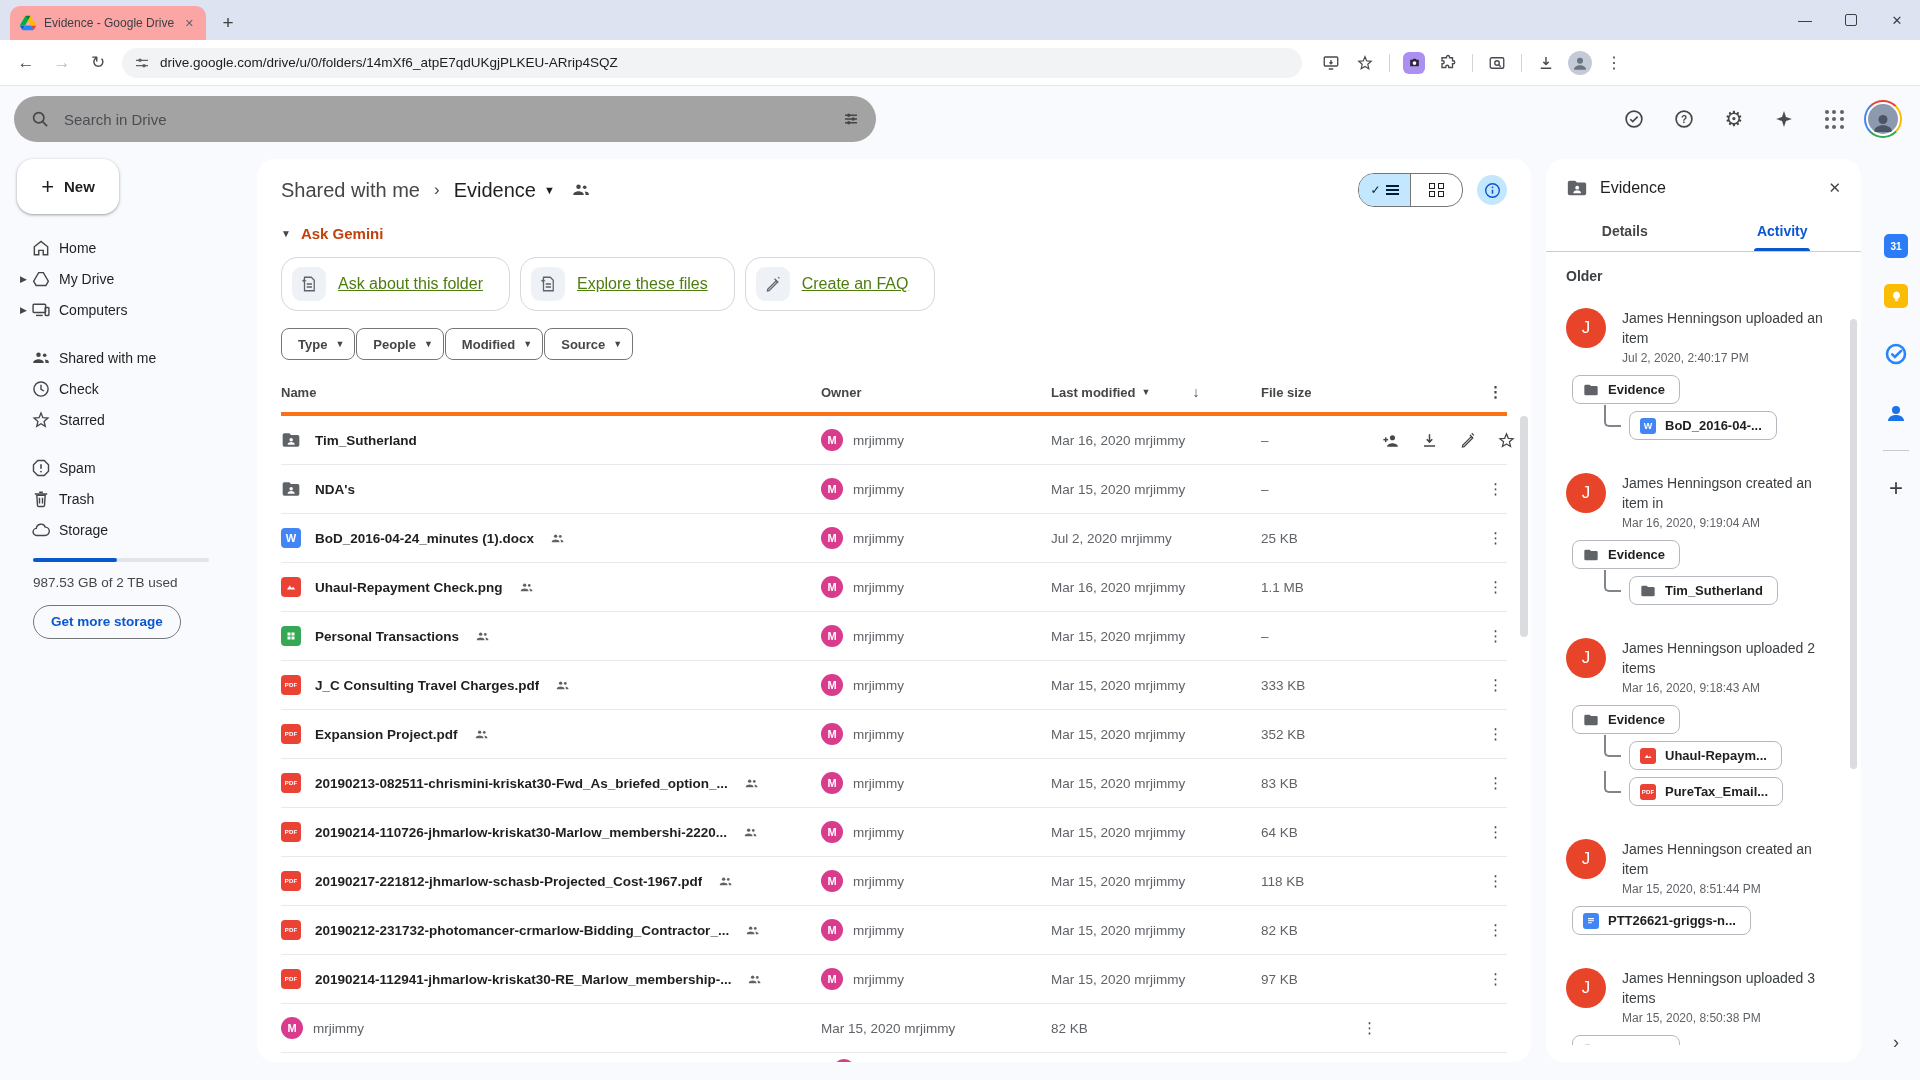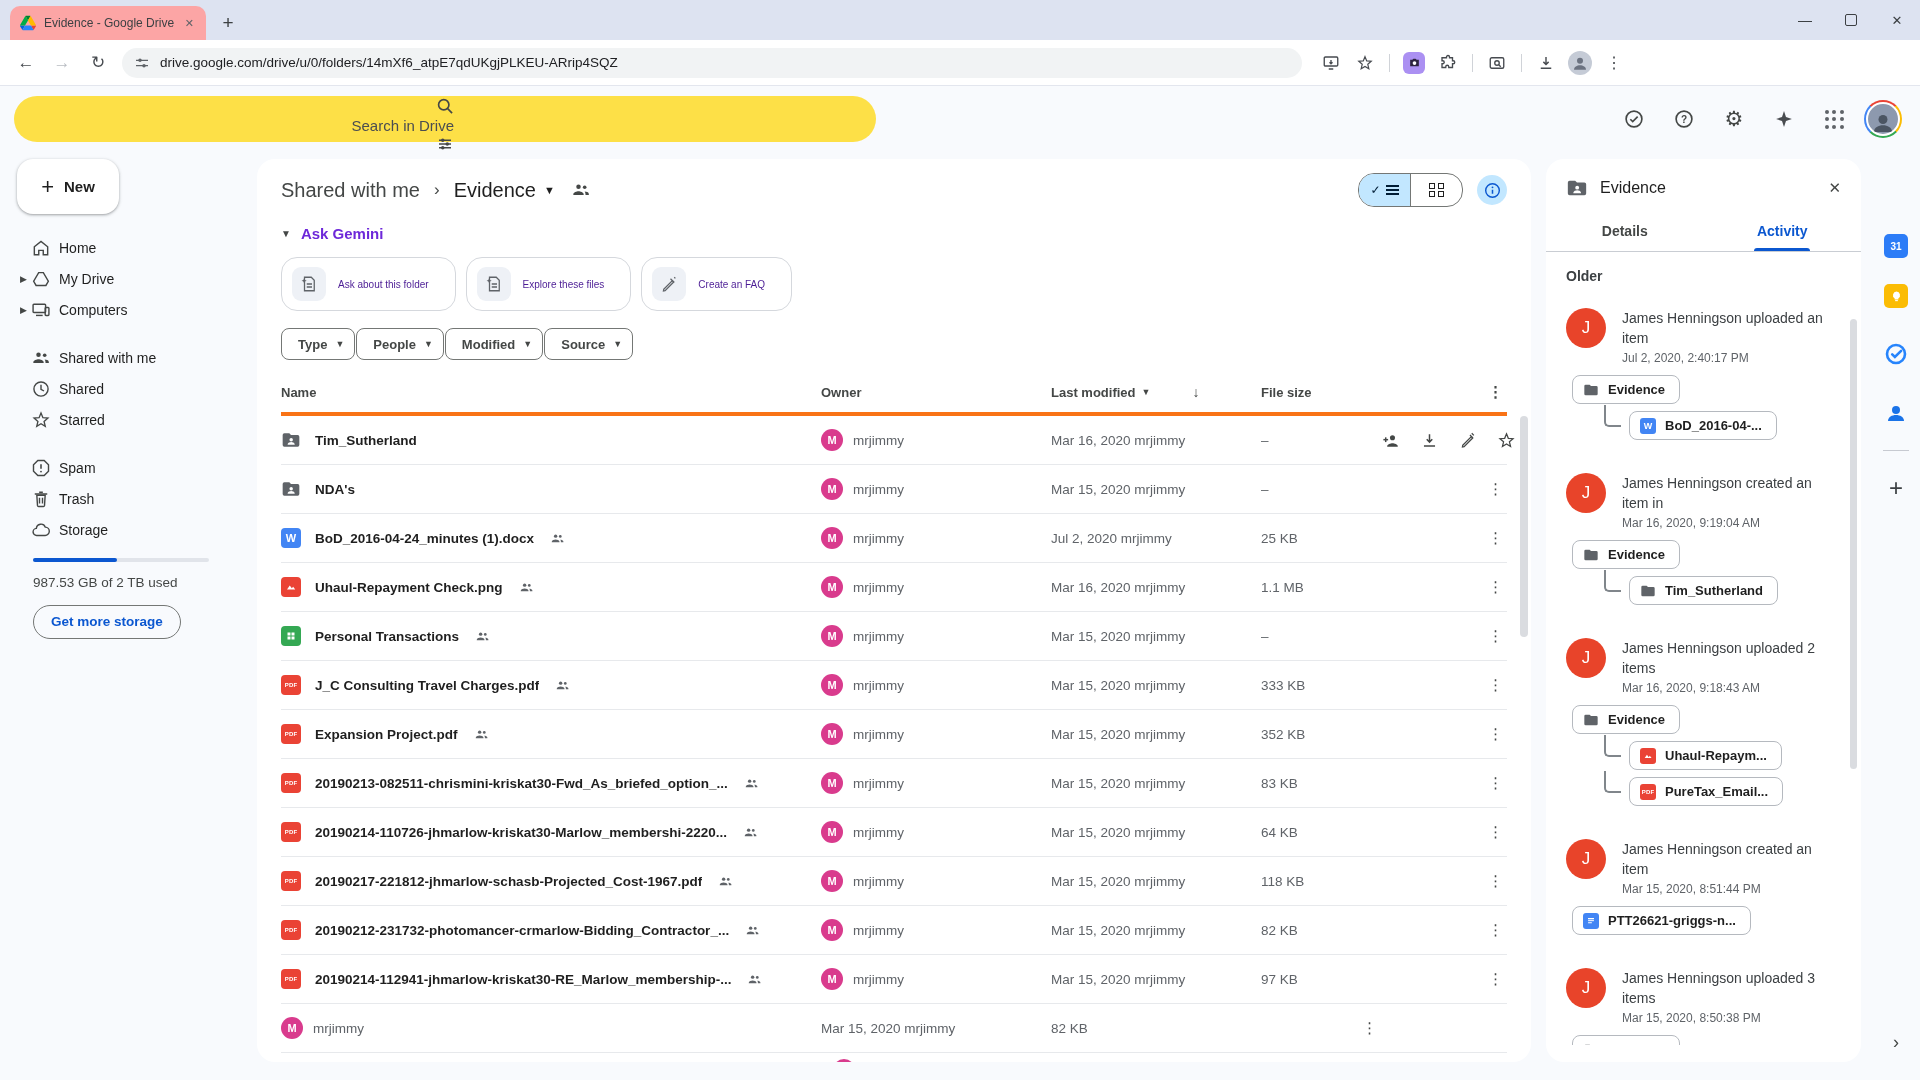--- a/index.html
+++ b/index.html
@@ -31,22 +31,22 @@
   .tb-icons{display:flex;align-items:center;margin-left:14px;gap:4px;}
   .tbi{width:30px;height:30px;display:flex;align-items:center;justify-content:center;border-radius:50%;color:#474b50;}
   .tb-divider{width:1px;height:18px;background:#d0d3d8;margin:0 5px;}
   .ext-cam{width:22px;height:22px;border-radius:6px;background:#ab90f2;display:flex;align-items:center;justify-content:center;}
   .mini-avatar{width:24px;height:24px;border-radius:50%;background:#c5cbd6;display:flex;align-items:center;justify-content:center;overflow:hidden;}
 
   
   .drive-header{height:66px;display:flex;align-items:center;padding:0 14px;box-sizing:border-box;}
   .logo-area{display:flex;align-items:center;width:243px;padding-left:18px;box-sizing:border-box;}
   .wordmark{font-size:22px;color:#5f6368;margin-left:10px;}
-  .searchbar{width:862px;height:46px;background:#fde047;border-radius:23px;display:flex;align-items:center;
-             padding:0 16px;box-sizing:border-box;flex-direction:column;}
+  .searchbar{width:862px;height:46px;background:#a3a3a3;border-radius:23px;display:flex;align-items:center;
+             padding:0 16px;box-sizing:border-box;}
   .searchbar input{border:none;background:transparent;outline:none;flex:1;font-size:15px;color:#1f1f1f;
                    margin-left:12px;font-family:inherit;}
   .searchbar input::placeholder{color:#4a4d51;opacity:1;}
   .hdr-right{display:flex;align-items:center;margin-left:auto;gap:10px;padding-right:4px;}
   .hicon{width:40px;height:40px;display:flex;align-items:center;justify-content:center;border-radius:50%;color:#444746;}
   .gear-glyph{font-size:21px;}
   .apps-grid{display:grid;grid-template-columns:repeat(3,4px);grid-gap:3.5px;}
   .apps-grid i{width:4px;height:4px;background:#5f6368;border-radius:50%;}
   .hdr-avatar{width:34px;height:34px;border-radius:50%;padding:2px;
     background:conic-gradient(#ea4335 0 12%, #fbbc04 12% 37%, #34a853 37% 62%, #4285f4 62% 88%, #ea4335 88%);}
@@ -89,26 +89,26 @@
   .vt-half{width:51px;display:flex;align-items:center;justify-content:center;gap:5px;}
   .vt-list{background:#c2e7ff;border-right:1px solid #747775;}
   .vt-check{font-size:12px;color:#001d35;}
   .list-glyph i{display:block;width:13px;height:1.8px;background:#001d35;margin:2px 0;}
   .grid-glyph{display:grid;grid-template-columns:6px 6px;grid-gap:2.5px;}
   .grid-glyph i{width:6px;height:6px;border:1.6px solid #1f1f1f;box-sizing:border-box;}
   .info-btn{width:30px;height:30px;border-radius:50%;background:#c2e7ff;display:flex;align-items:center;justify-content:center;}
 
   .gemini-row{display:flex;align-items:center;margin-top:10px;gap:10px;}
   .gem-chev{font-size:10px;color:#444746;}
-  .gem-label{font-size:15px;font-weight:bold;color:#6d28d9;}
+  .gem-label{font-size:15px;font-weight:bold;color:#c2410c;}
   .suggest-row{display:flex;gap:10px;margin-top:15px;}
   .suggest-card{height:52px;border:1px solid #d5d8dd;border-radius:16px;display:flex;align-items:center;
                 gap:12px;padding:0 26px 0 10px;}
   .sc-icon{width:34px;height:34px;border-radius:9px;background:#eef1f6;display:flex;align-items:center;justify-content:center;}
-  .sc-label{font-size:10px;color:#4c1d95;}
+  .sc-label{font-size:16px;color:#4d7c0f;text-decoration:underline;}
 
   .filter-row{display:flex;gap:1px;margin-top:17px;}
   .chip{height:32px;border:1px solid #747775;border-radius:8px;display:flex;align-items:center;
         padding:0 10px 0 16px;font-size:13px;font-weight:bold;color:#444746;gap:8px;box-sizing:border-box;}
   .chip .caret{font-size:9px;color:#444746;}
 
   .tgrid{display:grid;grid-template-columns:540px 230px 210px 120px 1fr;align-items:center;}
   .thead{height:40px;margin-top:12px;border-bottom:4px solid #f97316;font-size:13px;font-weight:bold;color:#444746;}
   .th-mod{display:flex;align-items:center;gap:6px;}
   .th-sort{margin-left:36px;font-size:14px;color:#444746;font-weight:normal;}
@@ -372,21 +372,21 @@
     <span>Shared with me</span>
         </div>
         <div class="nav-item">
           <span class="arrow"></span>
     <span class="nicon">
             <svg width="20" height="20" viewBox="0 0 24 24" fill="none" stroke="#444746" stroke-width="1.7">
               <circle cx="12" cy="12" r="8.5"></circle>
               <path d="M12 7v5.3l3.6 2.1"></path>
             </svg>
           </span>
-    <span>Shared</span>
+    <span>Check</span>
         </div>
         <div class="nav-item">
           <span class="arrow"></span>
     <span class="nicon">
             <svg width="20" height="20" viewBox="0 0 24 24" fill="none" stroke="#444746" stroke-width="1.6">
               <path d="M12 3.6l2.3 5.6 6 .5-4.6 4 1.4 5.9-5.1-3.1-5.1 3.1 1.4-5.9-4.6-4 6-.5z"></path>
             </svg>
           </span>
     <span>Starred</span>
         </div>

